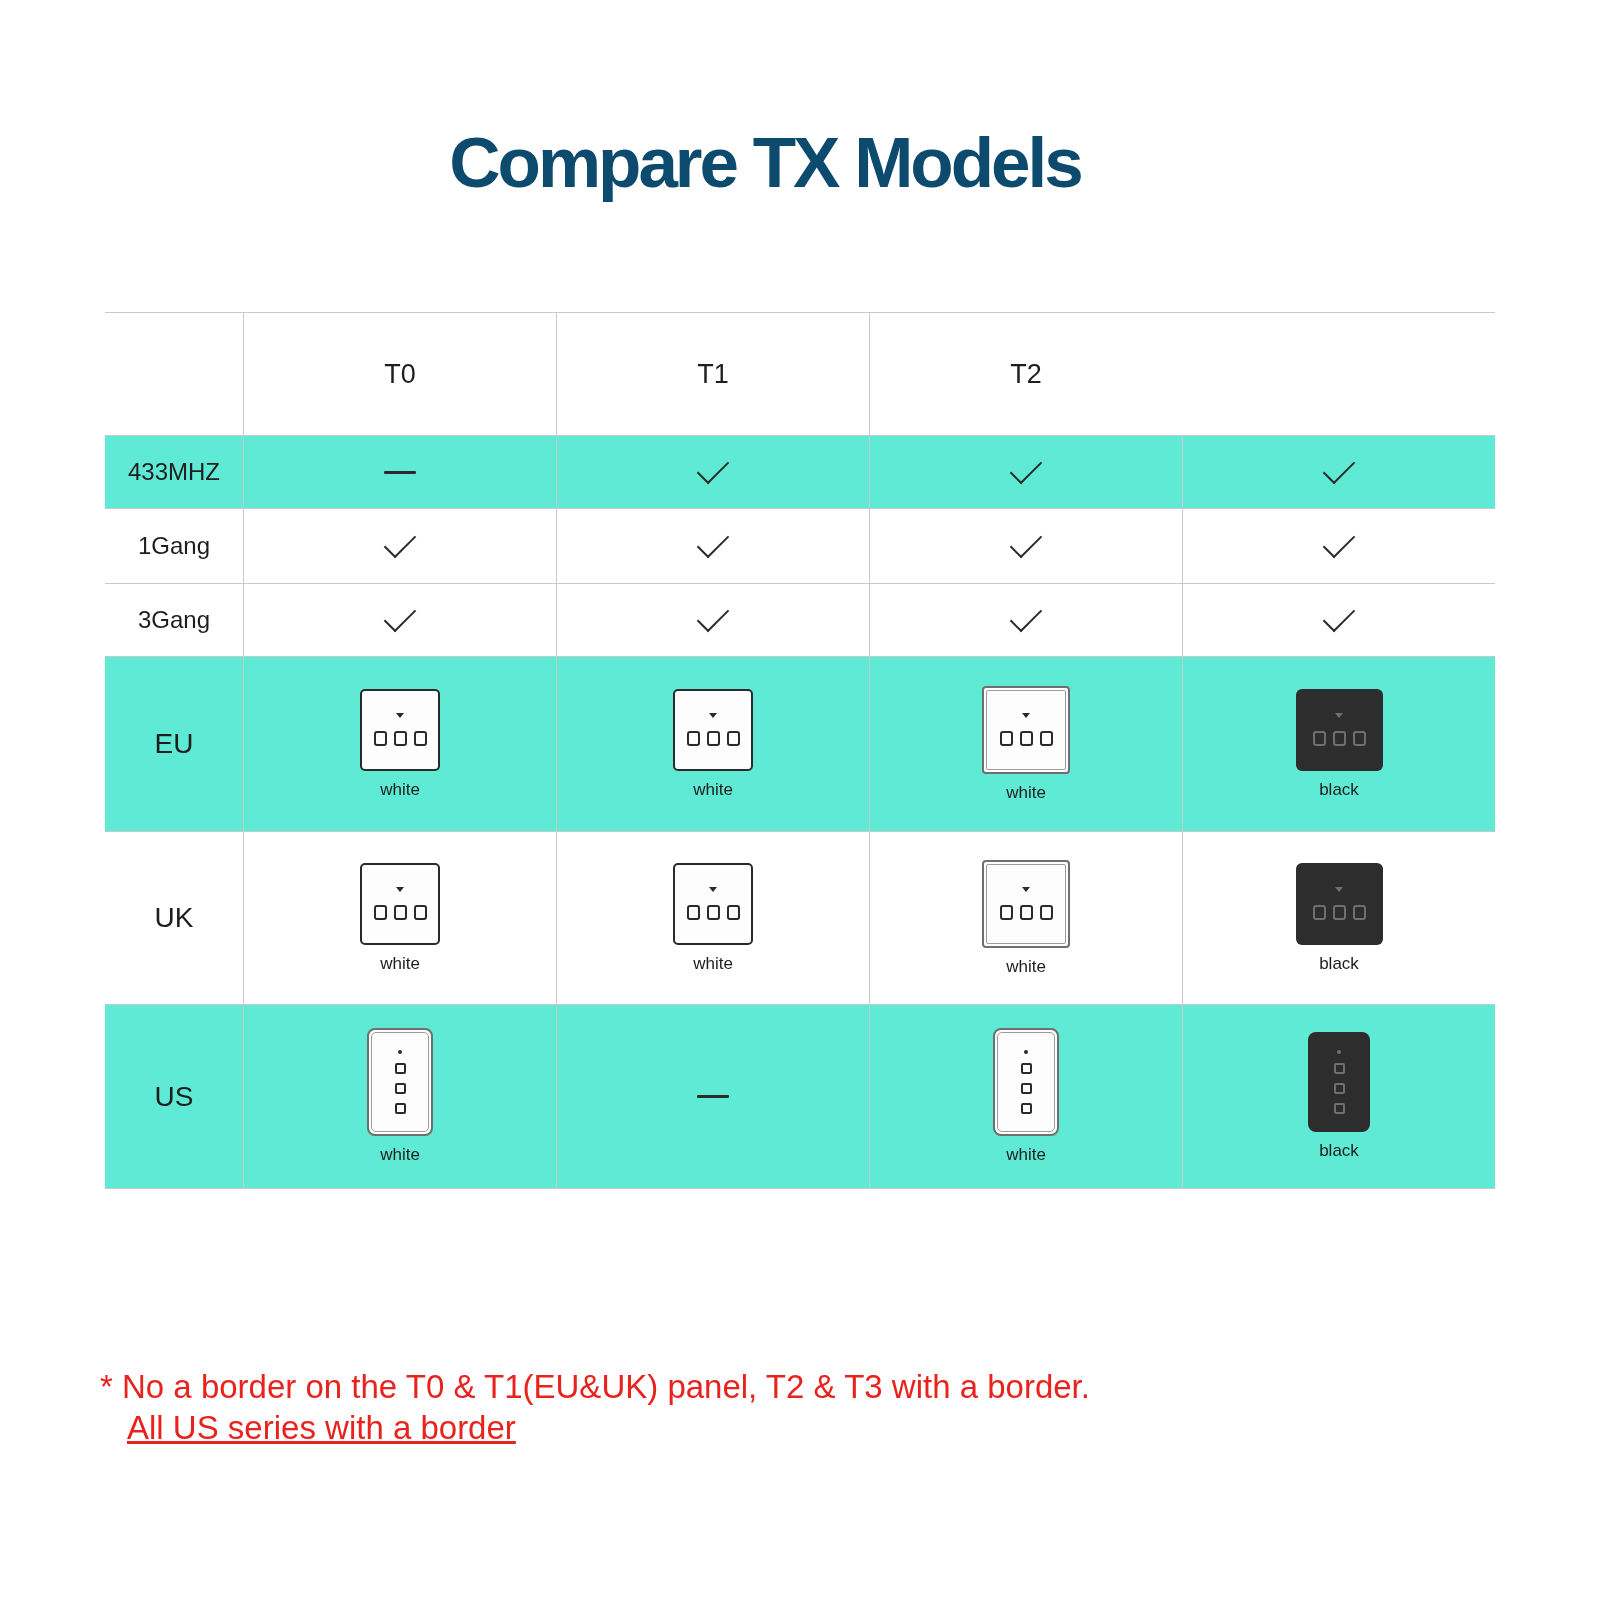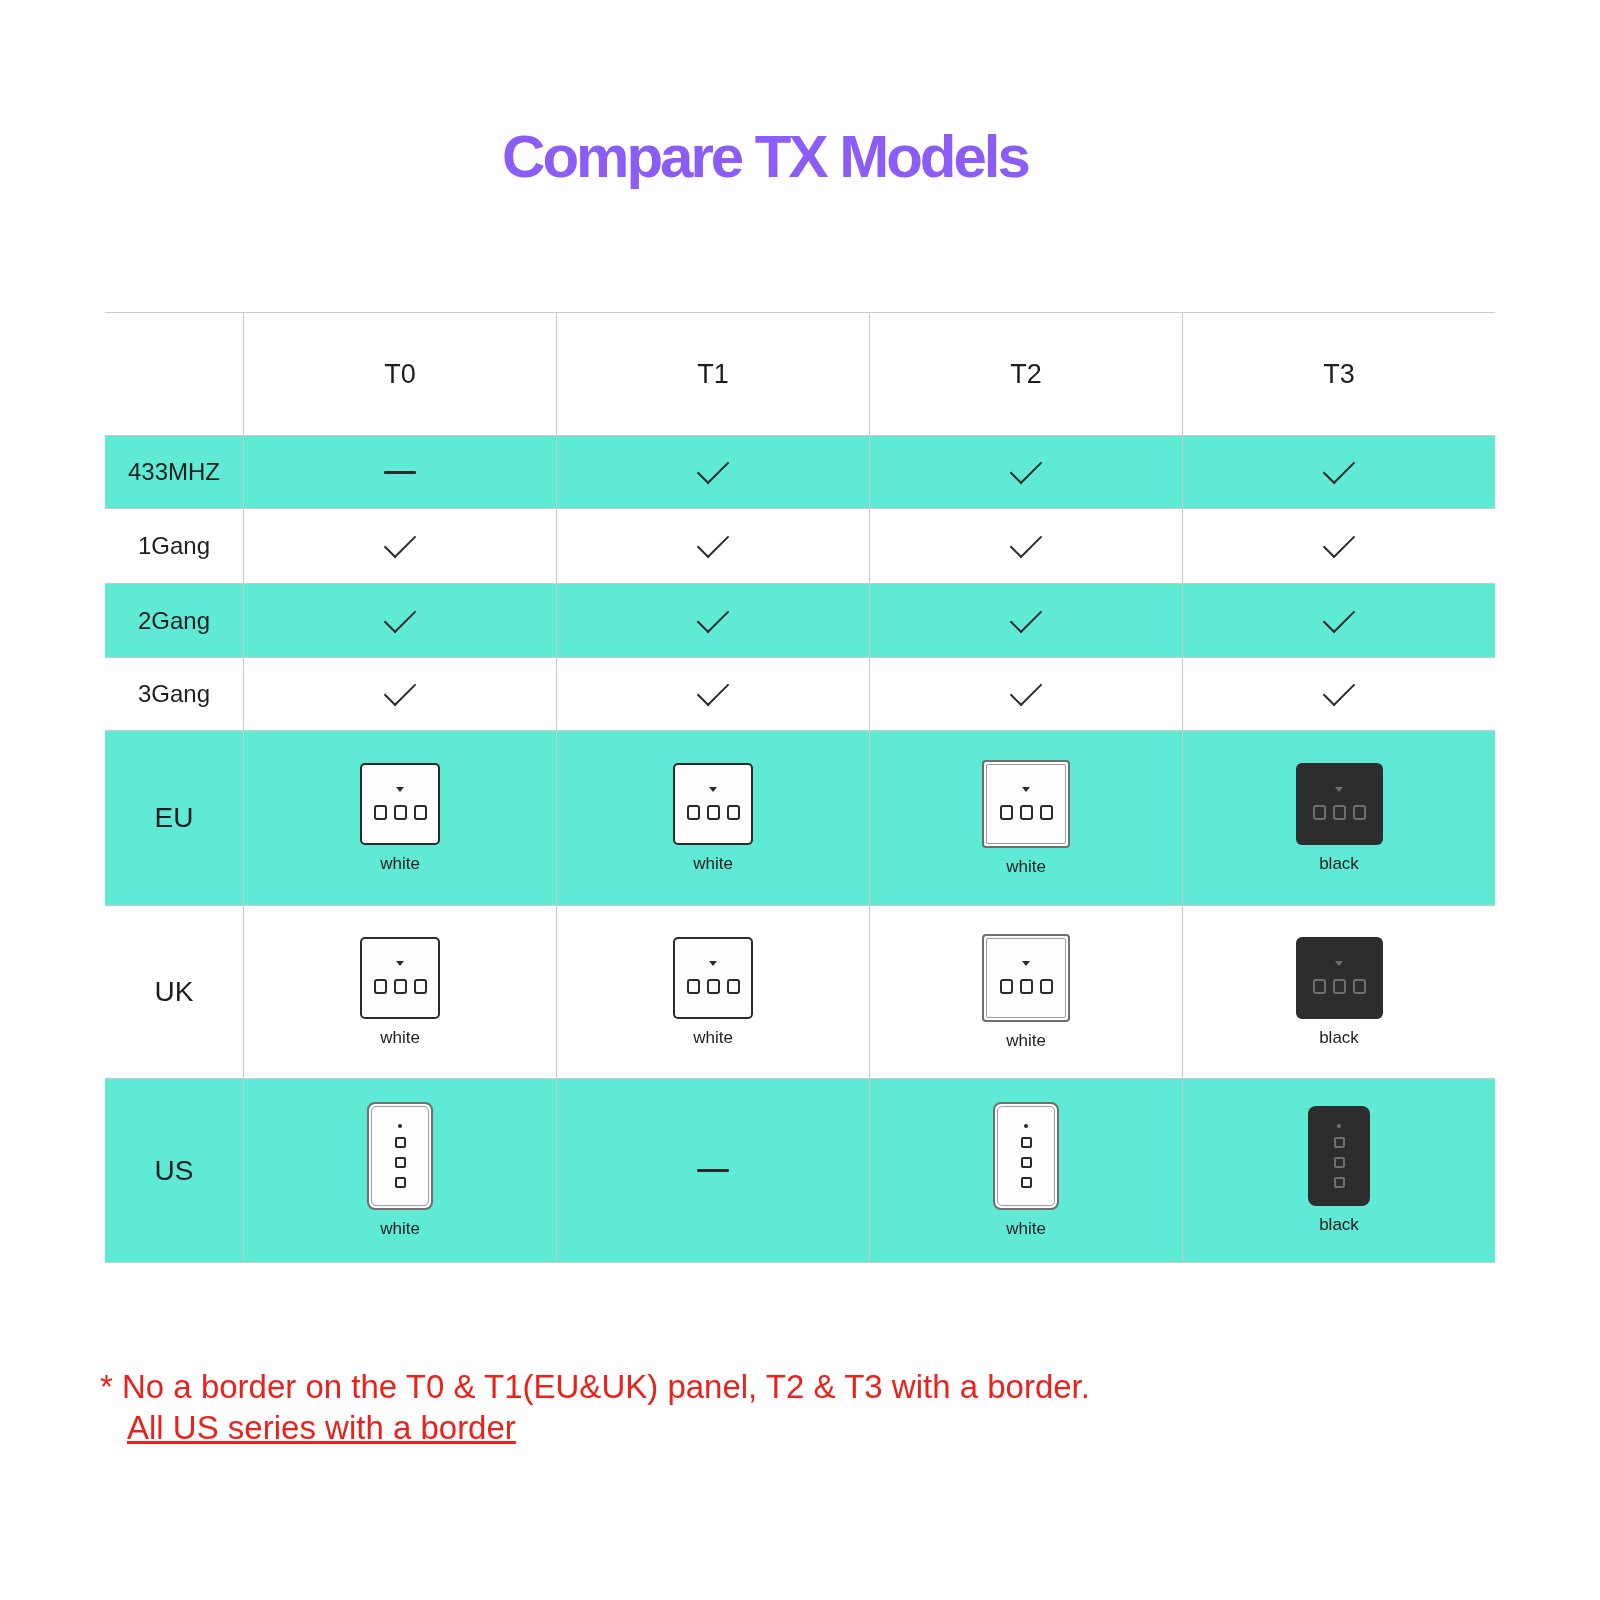--- a/index.html
+++ b/index.html
@@ -3,21 +3,21 @@
 <meta charset="utf-8">
 <style>
   * { margin:0; padding:0; box-sizing:border-box; }
   html,body { background:#ffffff; }
   body { font-family:"Liberation Sans", sans-serif; color:#1e1e1e; }
   .canvas { position:relative; width:1600px; height:1600px; background:#ffffff; overflow:hidden; }
 
   
   .page-title {
     position:absolute; top:122px; left:0; width:1530px;
-    text-align:center; font-size:60px; font-weight:700; letter-spacing:-3px; color:#8b5cf6;
+    text-align:center; font-size:71px; font-weight:700; letter-spacing:-3px; color:#0c4a6e;
     white-space:nowrap;
   }
 
   
   .cmp-table { position:absolute; left:105px; top:312px; width:1390px; border-bottom:1px solid #c9c9c9; }
   .row { display:grid; grid-template-columns:138px repeat(4, 1fr); border-top:1px solid #c9c9c9; }
   .row.alt { background:#5eead4; }
   .h-header { height:123px; }
   .h-feat1 { height:73px; } .h-feat2 { height:75px; } .h-feat3 { height:74px; } .h-feat4 { height:73px; }
   .h-eu { height:175px; } .h-uk { height:173px; } .h-us { height:184px; }
@@ -75,21 +75,20 @@
 
   <h1 class="page-title">Compare TX Models</h1>
 
   <div class="cmp-table">
 
     <div class="row h-header">
       <div class="cell hdr-cell"></div>
       <div class="cell hdr-cell">T0</div>
       <div class="cell hdr-cell">T1</div>
       <div class="cell hdr-cell">T2</div>
-      <div class="cell hdr-cell">T3</div>
     </div>
 
     <div class="row alt h-feat1">
       <div class="cell label-cell">433MHZ</div>
       <div class="cell">
           <span class="dash-icon"></span>
         </div>
       <div class="cell">
           <span class="check-icon"></span>
         </div>
@@ -110,35 +109,20 @@
           <span class="check-icon"></span>
         </div>
       <div class="cell">
           <span class="check-icon"></span>
         </div>
       <div class="cell">
           <span class="check-icon"></span>
         </div>
     </div>
 
-    <div class="row alt h-feat3">
-      <div class="cell label-cell">2Gang</div>
-      <div class="cell">
-          <span class="check-icon"></span>
-        </div>
-      <div class="cell">
-          <span class="check-icon"></span>
-        </div>
-      <div class="cell">
-          <span class="check-icon"></span>
-        </div>
-      <div class="cell">
-          <span class="check-icon"></span>
-        </div>
-    </div>
 
     <div class="row h-feat4">
       <div class="cell label-cell">3Gang</div>
       <div class="cell">
           <span class="check-icon"></span>
         </div>
       <div class="cell">
           <span class="check-icon"></span>
         </div>
       <div class="cell">

